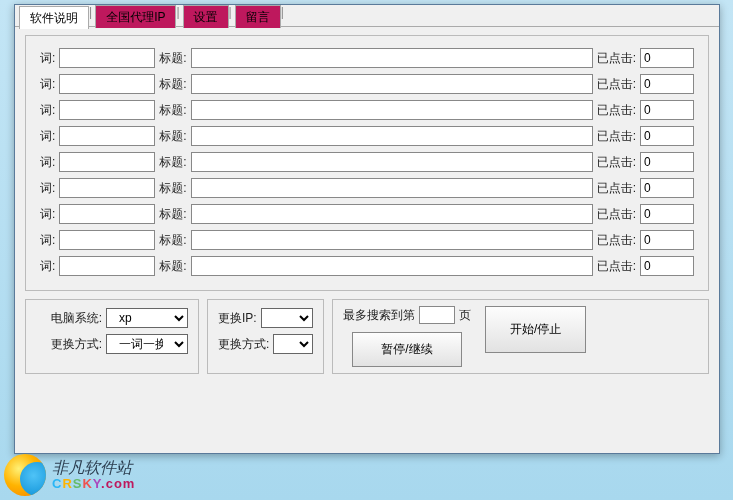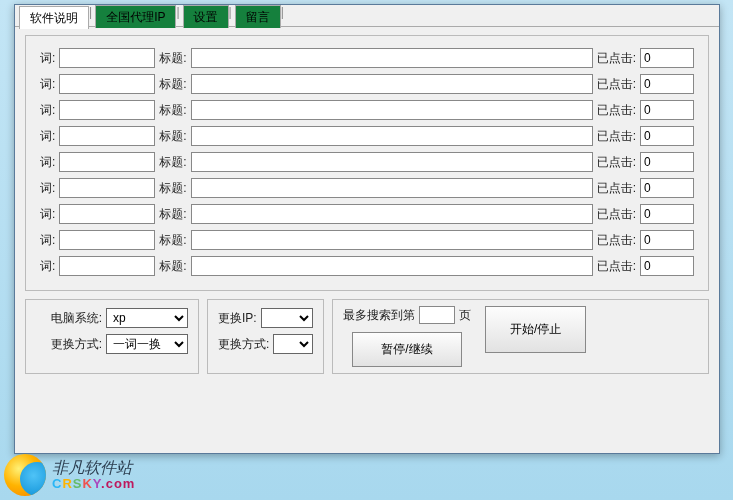--- a/index.html
+++ b/index.html
@@ -75,21 +75,21 @@
   height: 22px;
   padding-left: 4px;
   background: #f0f0f0;
   border-bottom: 1px solid #aaa;
   font-size: 12px;
 }
 .tab {
   padding: 3px 10px 2px;
   border: 1px solid #aaa;
   border-bottom: none;
-  background: #15803d;
+  background: #be185d;
   margin-right: -1px;
   cursor: default;
   position: relative;
 }
 .tab.active {
   background: #fff;
   z-index: 2;
   top: 1px;
 }
 .tab-sep {
@@ -136,21 +136,21 @@
 }
 .g1 { width: 174px; }
 .g2 { width: 117px; }
 .g3 { flex: 1; display: flex; flex-direction: row; gap: 14px; align-items: flex-start; padding: 6px 10px; }
 .gline { display: flex; align-items: center; gap: 4px; justify-content: flex-end; }
 .sel {
   height: 20px;
   border: 1px solid #666;
   background: #fff;
   font-size: 12px;
-  padding: 0 2px;
+  padding: 0 8px;
 }
 .btn {
   border: 1px solid #888;
   background: linear-gradient(to bottom, #fdfdfd, #e2e2e2);
   padding: 8px 16px;
   font-size: 12px;
   cursor: default;
 }
 .btn.big { padding: 14px 24px; }
 .pageinp { width: 36px; height: 18px; border: 1px solid #888; background:#fff; }

